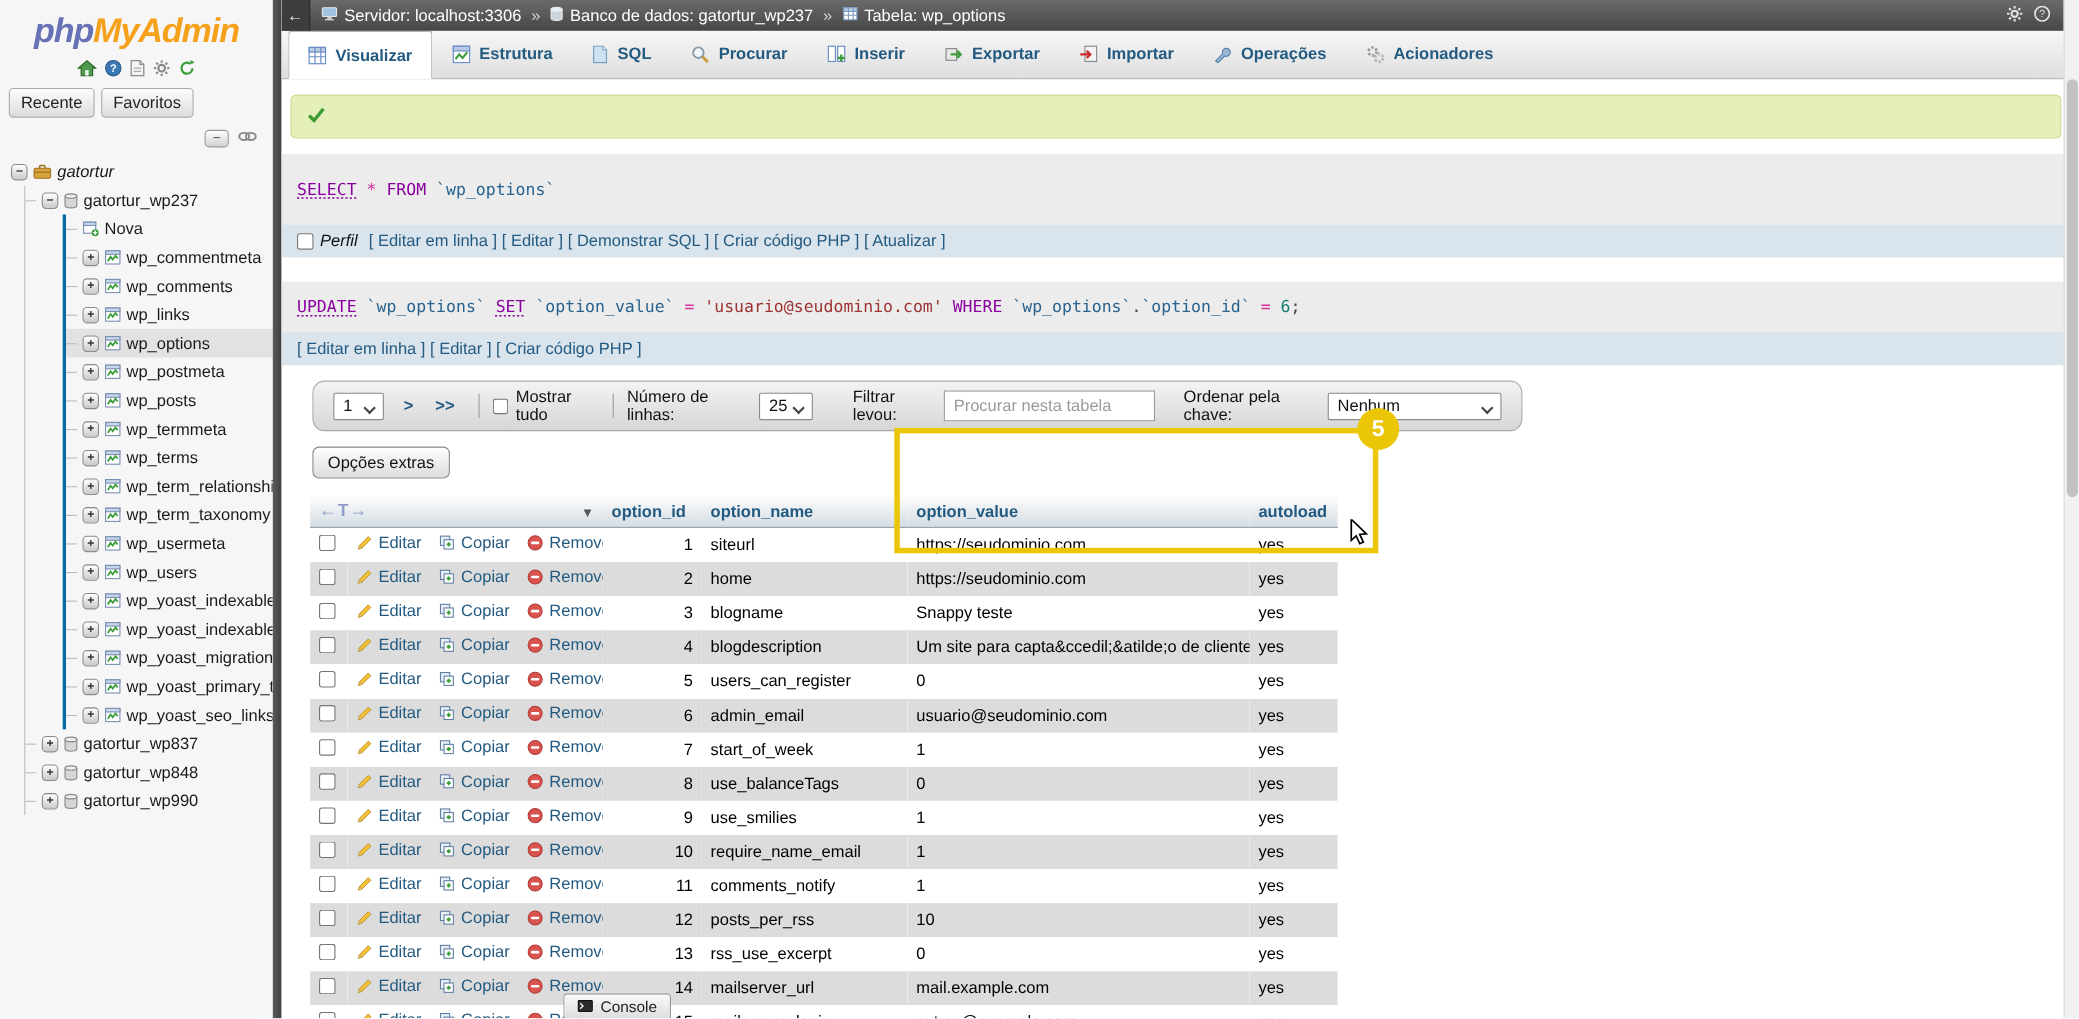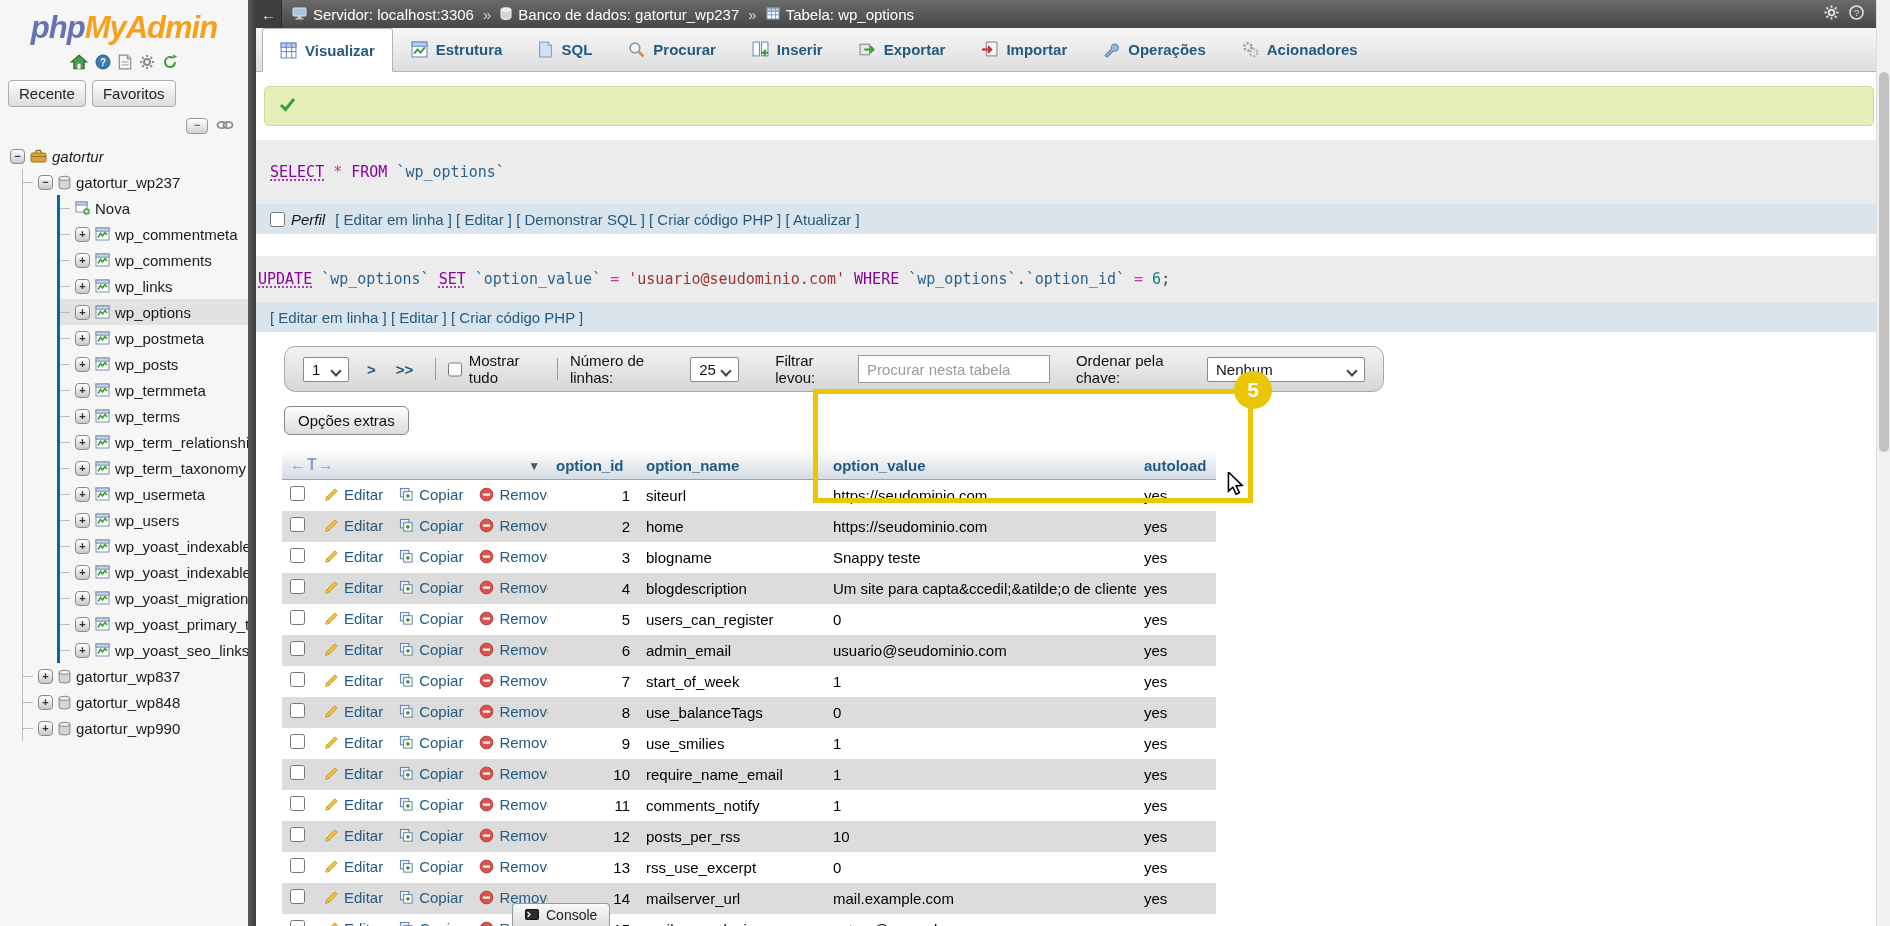--- a/index.html
+++ b/index.html
@@ -41,21 +41,21 @@
   .crumb-right { position:absolute; right:26px; top:0; height:28px; display:flex; align-items:center; gap:10px; }
 
   .tabsbar { height:44px; background:linear-gradient(#f7f7f7,#dedede); border-bottom:1px solid #b5b5b5; display:flex; align-items:stretch; padding-left:6px; }
   .tab { display:flex; align-items:center; gap:8px; padding:0 17px; font-size:15px; font-weight:bold; color:#235a81; cursor:pointer; border:1px solid transparent; }
   .tab.active { background:#fff; border:1px solid #b5b5b5; border-bottom-color:#fff; margin-bottom:-1px; border-radius:3px 3px 0 0; }
 
   .content { position:relative; }
   .msg-success { margin:14px 16px 0 8px; height:40px; background:#e4efba; border:1px solid #cbdd95; border-radius:5px; display:flex; align-items:center; gap:10px; padding:0 14px; font-size:15px; color:#111; }
 
   .sqlbox { margin-top:14px; background:#ececec; padding:23px 14px; font-family:"DejaVu Sans Mono",monospace; font-size:15px; color:#444; }
-  .sqlbox.tall { padding:14px 2px; }
+  .sqlbox.tall { padding:14px 14px; }
   .kw { color:#8b00a0; }
   .u { text-decoration:underline dotted; text-underline-offset:3px; }
   .id { color:#28638f; }
   .op { color:#d4319c; }
   .str { color:#9d3333; }
   .num { color:#0f7d72; }
 
   .bluebar { background:#d9e4ec; display:flex; align-items:center; gap:6px; padding:5px 14px; font-size:15px; color:#111; min-height:30px; }
   .bluebar a { color:#235a81; text-decoration:none; cursor:pointer; }
   .blk { color:#235a81; white-space:nowrap; }

